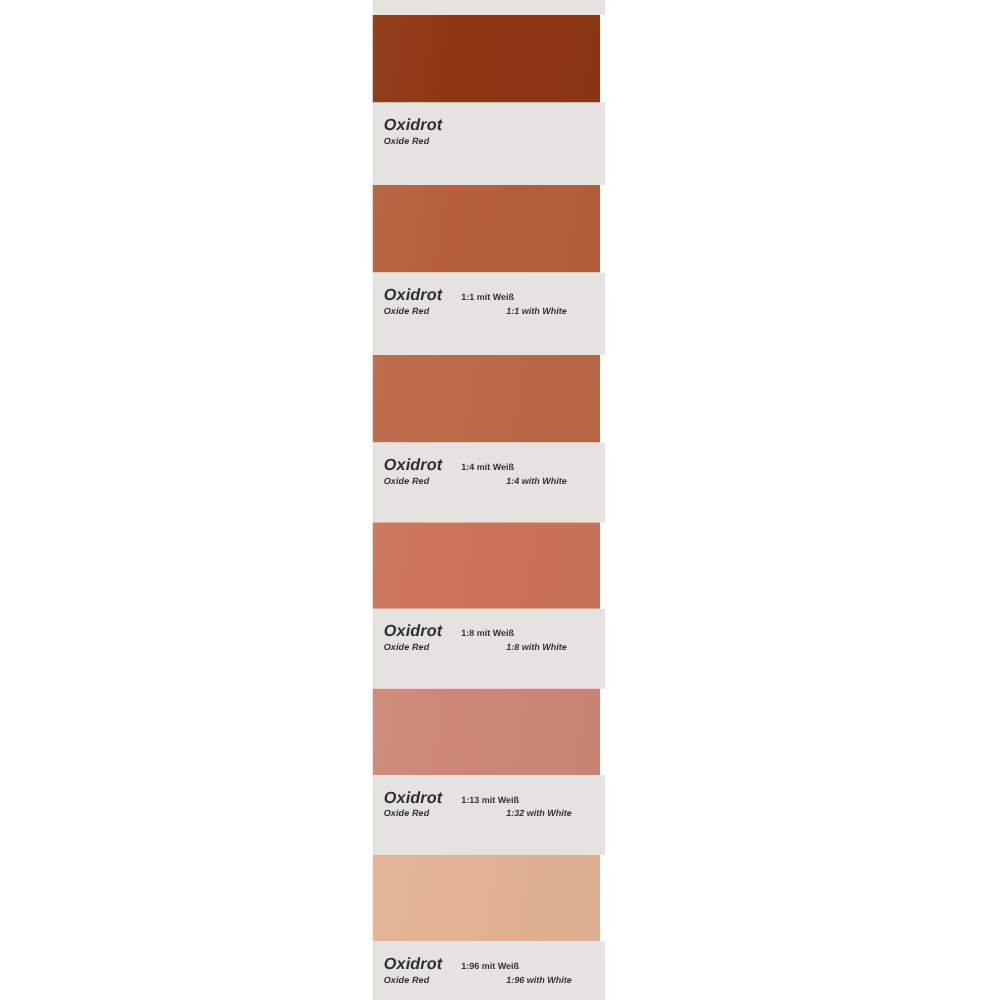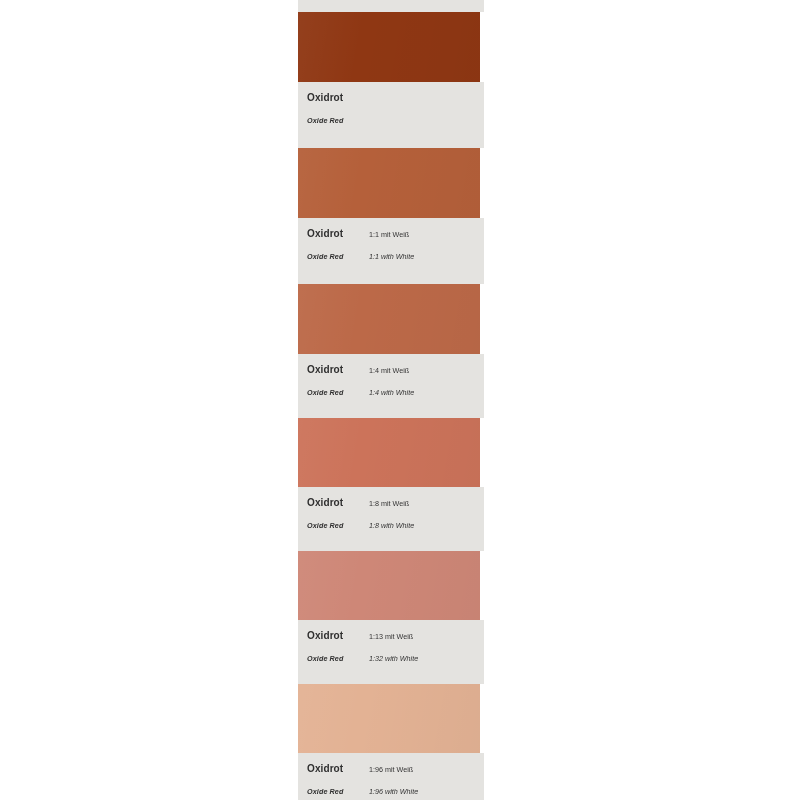--- a/index.html
+++ b/index.html
@@ -59,50 +59,51 @@
   .name-col {
     width: 62px;
     flex: 0 0 62px;
   }
 
   .ratio-col {
     flex: 1 1 auto;
   }
 
   .t-de {
-    font-size: 10px;
+    font-size: 13px;
     font-weight: bold;
     color: #2f2f2f;
     letter-spacing: 0.1px;
     white-space: nowrap;
+    font-style: italic;
   }
 
   .t-en {
     font-size: 7.2px;
     font-weight: bold;
     font-style: italic;
     color: #2f2f2f;
     letter-spacing: 0.1px;
     white-space: nowrap;
-    margin-top: 12px;
   }
 
   .ratio-de {
     font-size: 7.2px;
-    font-weight: normal;
+    font-weight: bold;
     color: #333333;
     white-space: nowrap;
   }
 
   .ratio-en {
     font-size: 7.2px;
-    font-weight: normal;
+    font-weight: bold;
     font-style: italic;
     color: #333333;
     white-space: nowrap;
+    margin-left: 36px;
   }
 
   
   .swatch::after {
     content: "";
     position: absolute;
     inset: 0;
     background: linear-gradient(100deg,
                 rgba(255,255,255,0.045) 0%,
                 rgba(255,255,255,0.0) 35%,

